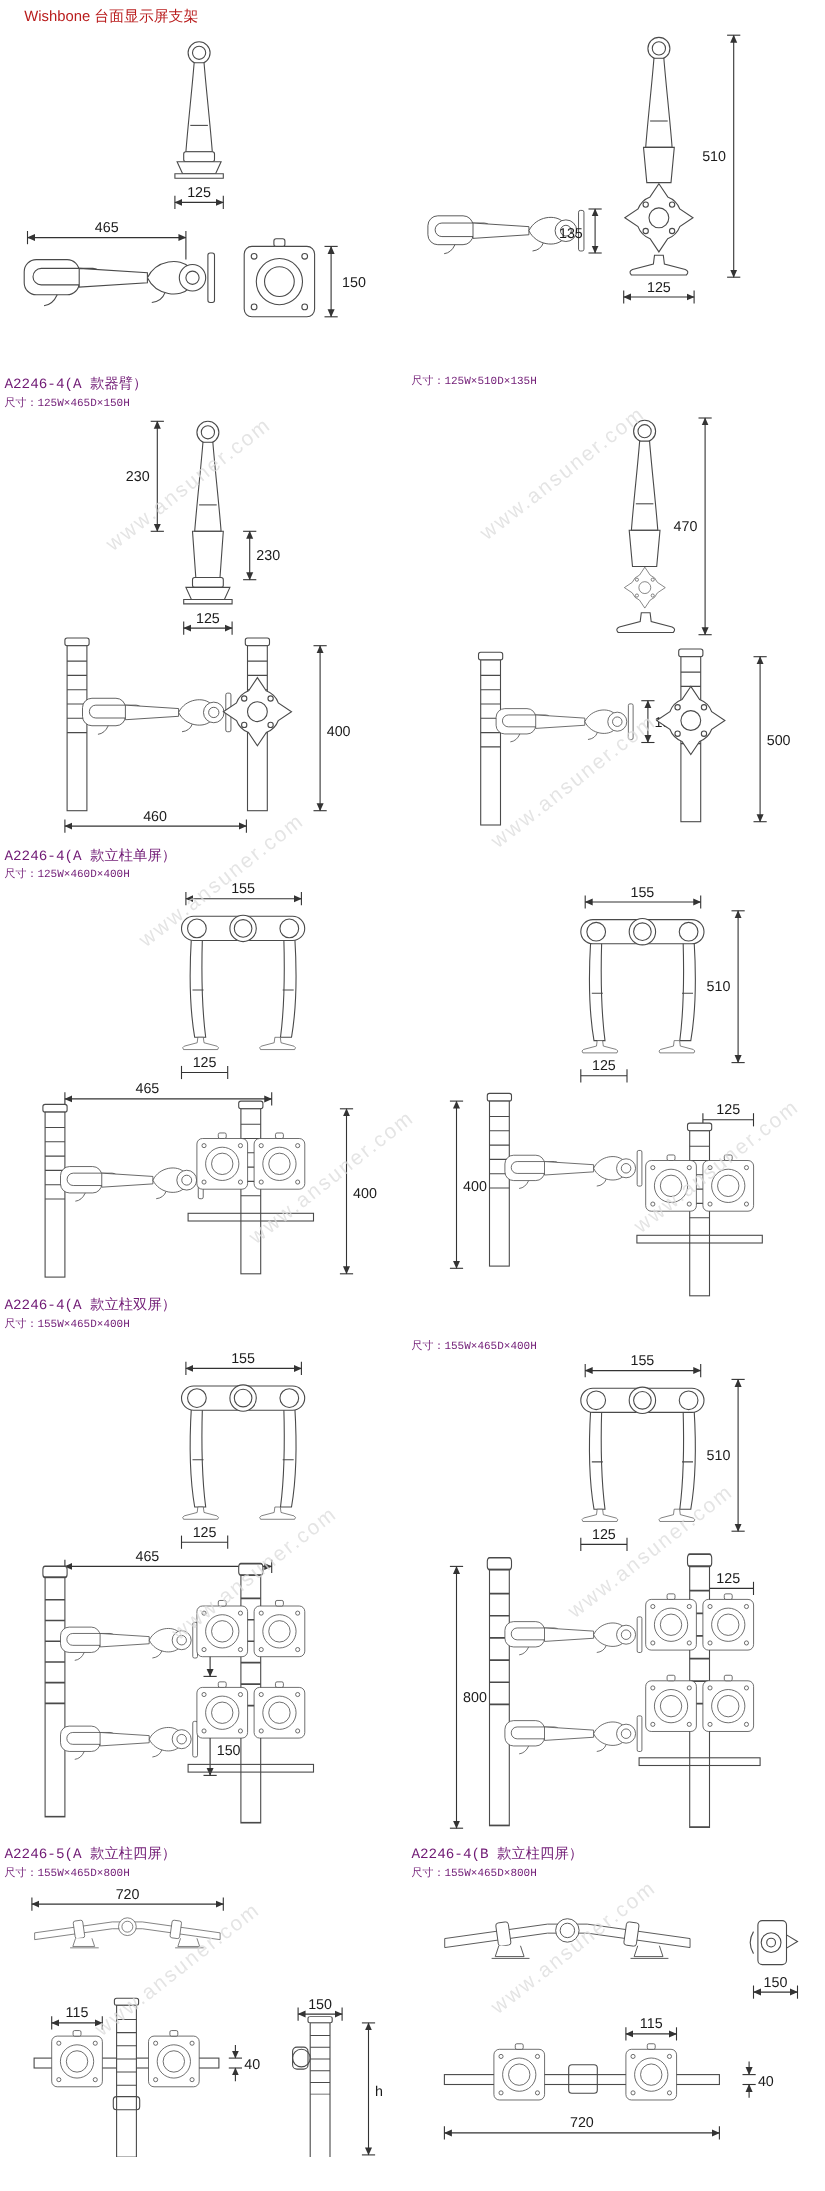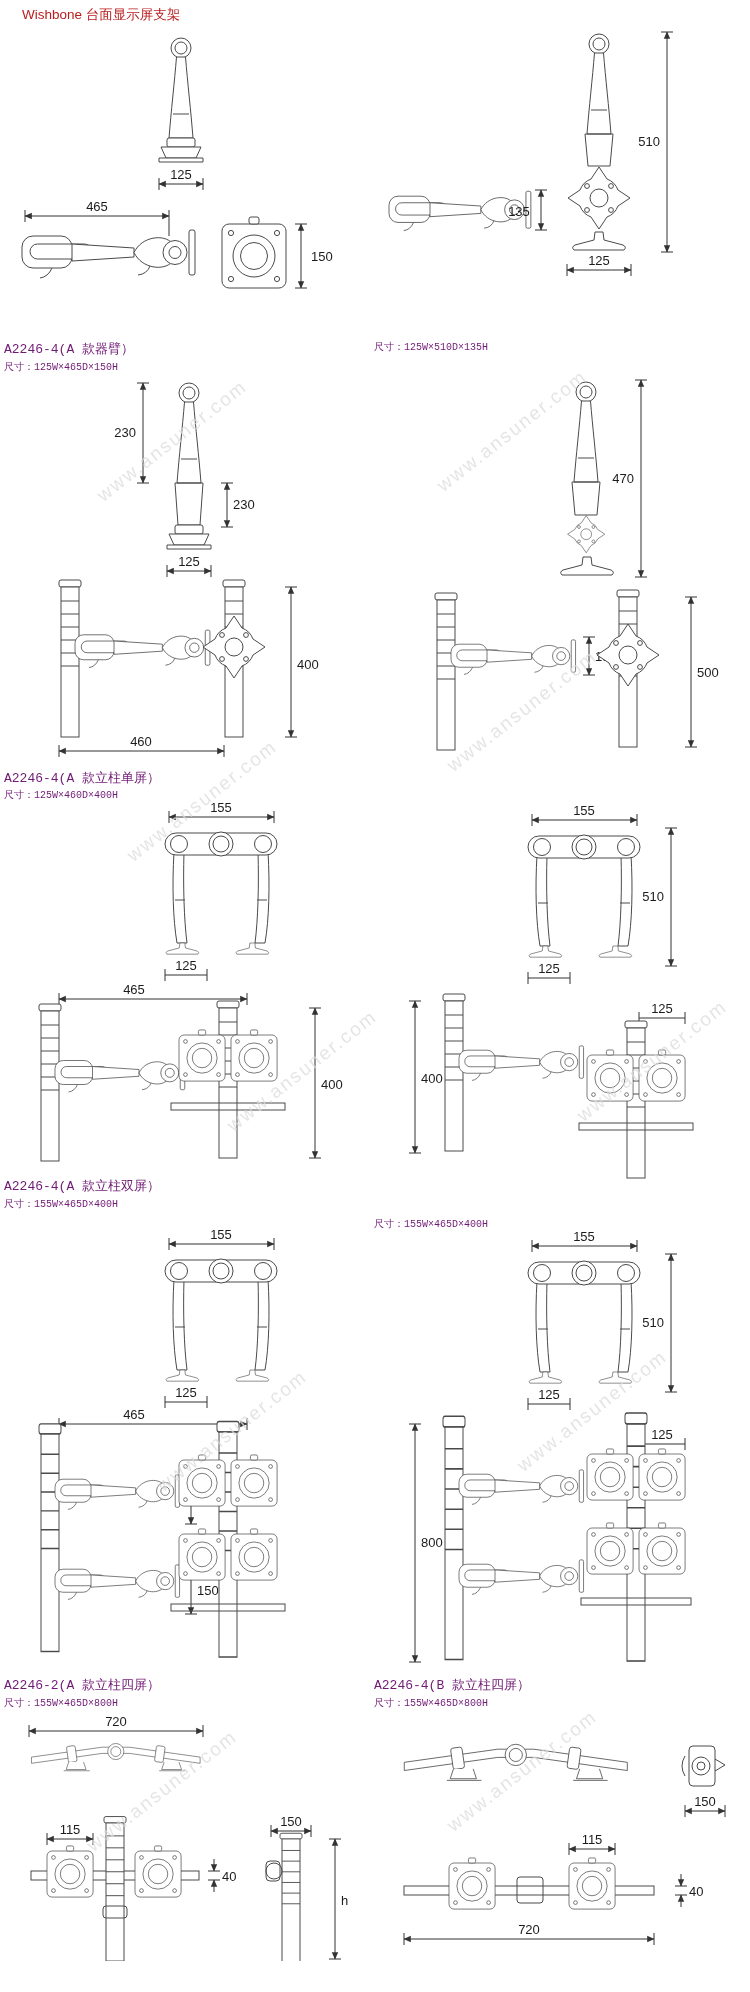--- a/index.html
+++ b/index.html
@@ -437,21 +437,21 @@
         </g>
       <g transform="translate(160,302) scale(0.72)">
           <use href="#sym-vesa"></use>
         </g>
       <g transform="translate(212,302) scale(0.72)">
           <use href="#sym-vesa"></use>
         </g>
       <rect x="152" y="372" width="114" height="7"></rect>
     </svg>
     <div class="caption">
-      <div class="cap-model">A2246-2(A 款立柱四屏）</div>
+      <div class="cap-model">A2246-5(A 款立柱四屏）</div>
       <div class="cap-size">尺寸：155W×465D×800H</div>
     </div>
   </div>
   <div class="cell">
     <svg class="art" width="340" height="440" viewBox="0 0 340 440">
       <use href="#sym-dualarm" x="135" y="22"></use>
       <g transform="translate(139,140) scale(0.62)">
           <use href="#sym-foot"></use>
         </g>
       <g transform="translate(209,140) scale(0.62)">

